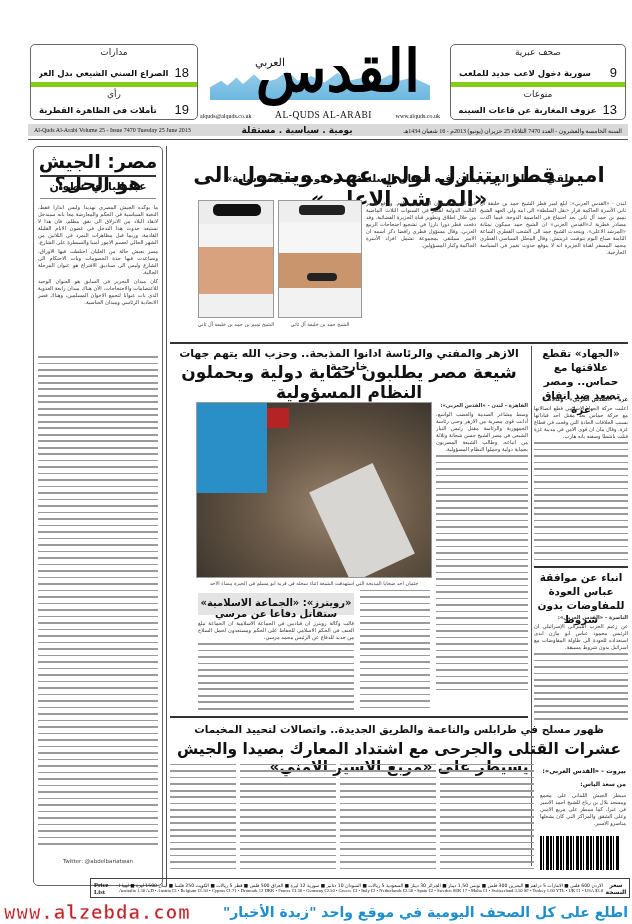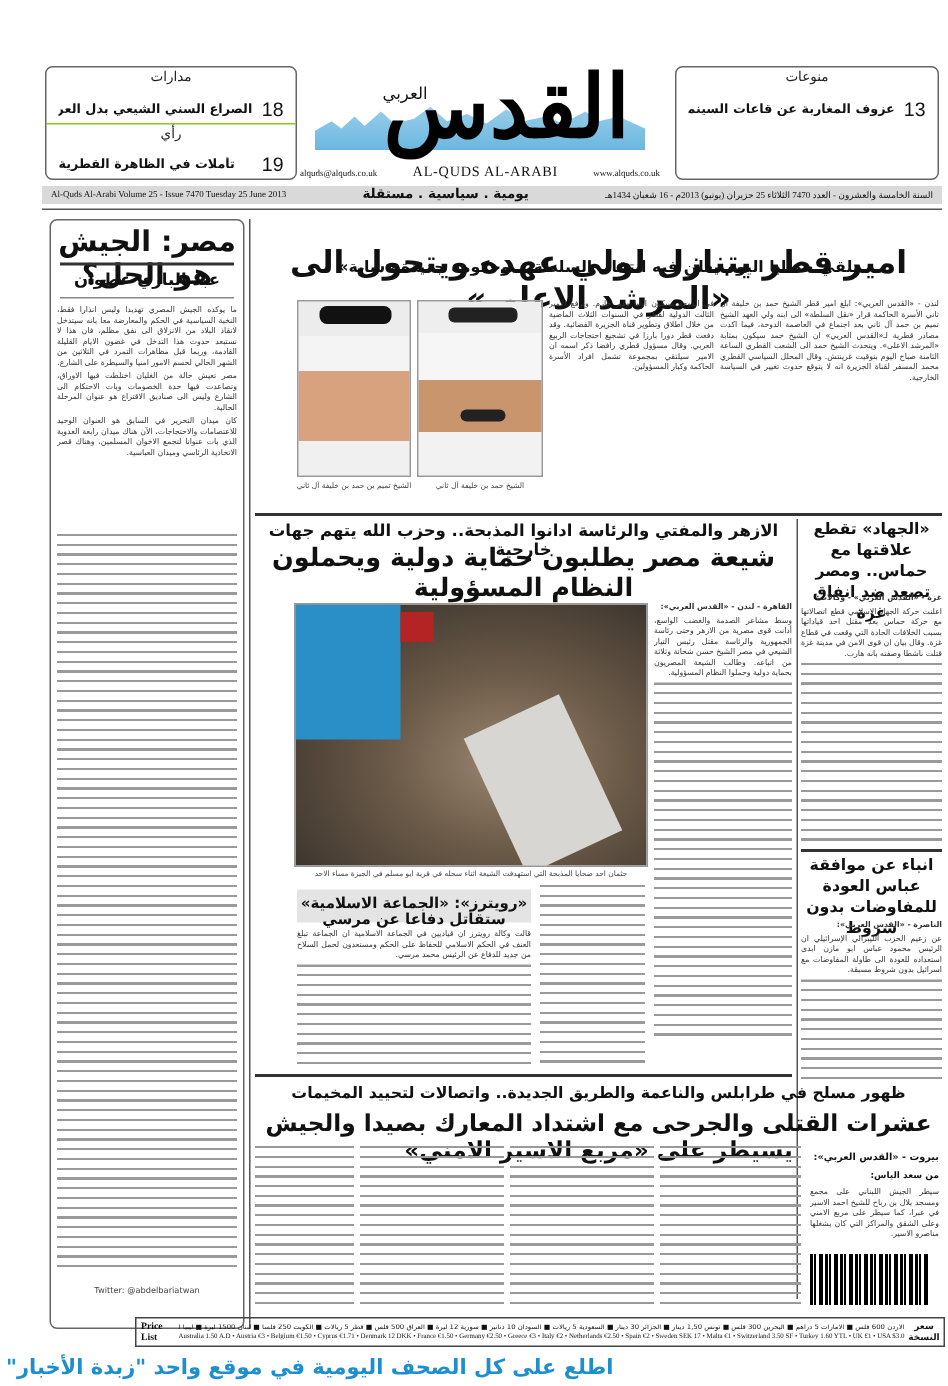--- a/index.html
+++ b/index.html
@@ -1,20 +1,20 @@
 <!DOCTYPE html>
 <html><head>
 <meta charset="utf-8">
 <style>
   * { box-sizing: border-box; margin: 0; padding: 0; }
   body { width: 632px; height: 924px; background: #fff; font-family: "DejaVu Sans", sans-serif; color: #111; position: relative; overflow: hidden; }
   .abs { position: absolute; }
   .teaser { position: absolute; border: 1.5px solid #666; border-radius: 5px; background: #fff; }
   .teaser .cell { height: 50%; display: flex; flex-direction: column; justify-content: space-between; padding: 2px 8px; direction: rtl; }
-  .teaser .cell + .cell { border-top: 1px solid #84cc16; }
+  .teaser .cell + .cell { border-top: 5px solid #84cc16; }
   .teaser .sec { font-size: 9px; text-align: center; color: #222; }
   .teaser .row { display: flex; align-items: center; justify-content: space-between; gap: 6px; }
   .teaser .hl { font-size: 8.5px; font-weight: bold; white-space: nowrap; overflow: hidden; }
   .teaser .pg { font-size: 13px; font-family: "Liberation Sans", sans-serif; }
   .masthead { left: 200px; top: 40px; width: 240px; height: 80px; }
   .masthead .skyline { position: absolute; left: 10px; top: 28px; width: 220px; height: 32px; background: linear-gradient(180deg,#9fd0ea,#6bb7e0); clip-path: polygon(0 60%,5% 40%,8% 55%,12% 30%,15% 50%,20% 20%,24% 45%,30% 35%,35% 10%,40% 40%,46% 25%,52% 45%,58% 15%,63% 40%,70% 30%,75% 45%,82% 20%,86% 40%,92% 30%,100% 55%,100% 100%,0 100%); }
   .masthead .logo { position: absolute; right: 20px; top: 2px; font-family: "DejaVu Serif", serif; font-size: 58px; font-weight: bold; direction: rtl; line-height: 1; color: #000; }
   .masthead .logo-sub { position: absolute; left: 55px; top: 16px; font-size: 11px; font-family: Liberation Sans, sans-serif; direction: rtl; }
   .masthead .latin { position: absolute; left: 0; right: 0; bottom: 0; display: flex; justify-content: space-between; align-items: baseline; font-size: 6px; font-family: "Liberation Serif", serif; }
   .masthead .latin .name { font-size: 9.5px; letter-spacing: 0.5px; }
@@ -33,20 +33,27 @@
   .pricebox { left: 90px; top: 878px; width: 540px; height: 20px; border: 1px solid #444; font-size: 5px; font-family: "Liberation Serif", serif; display: flex; align-items: center; }
   .promo { left: 0; top: 900px; width: 632px; height: 24px; display: flex; justify-content: space-between; align-items: center; padding: 0 4px; }
   .promo .url { font-family: "DejaVu Sans Mono", monospace; font-size: 19px; font-weight: bold; color: #c1272d; letter-spacing: 1px; -webkit-text-stroke: 0.5px #fff; }
   .promo .msg { font-size: 14px; font-weight: bold; color: #1e8ecf; direction: rtl; }
   .barcode { position: absolute; background: repeating-linear-gradient(90deg,#000 0 2px,#fff 2px 3px,#000 3px 4px,#fff 4px 6px,#000 6px 9px,#fff 9px 10px); }
 </style>
 </head>
 <body>
 
 <div class="teaser" style="left:450px;top:44px;width:176px;height:76px;">
+  <div class="cell">
+    <div class="sec">صحف عبرية</div>
+    <div class="row">
+      <span class="pg">9</span>
+      <span class="hl">سورية دخول لاعب جديد للملعب</span>
+    </div>
+  </div>
   <div class="cell">
     <div class="sec">منوعات</div>
     <div class="row">
       <span class="pg">13</span>
       <span class="hl">عزوف المغاربة عن قاعات السينما</span>
     </div>
   </div>
 </div>
 
 <div class="teaser" style="left:30px;top:44px;width:168px;height:76px;">
@@ -175,14 +182,15 @@
 <div class="abs pricebox">
   <div style="width:28px;padding-left:3px;font-weight:bold;font-size:6.5px;line-height:7px;">Price List</div>
   <div style="flex:1;overflow:hidden;">
     <div style="white-space:nowrap;direction:rtl;font-family:'DejaVu Sans',sans-serif;font-size:4.6px;">الاردن 600 فلس ■ الامارات 5 دراهم ■ البحرين 300 فلس ■ تونس 1,50 دينار ■ الجزائر 30 دينار ■ السعودية 5 ريالات ■ السودان 10 دنانير ■ سورية 12 ليرة ■ العراق 500 فلس ■ قطر 5 ريالات ■ الكويت 250 فلسا ■ لبنان 1500 ليرة ■ ليبيا 500 درهم ■ مصر 1 جنيه ■ المغرب 6 دراهم ■ اليمن 50 ريالا</div>
     <div style="white-space:nowrap;font-size:4.6px;">Australia 1.50 A.D • Austria €3 • Belgium €1.50 • Cyprus €1.71 • Denmark 12 DKK • France €1.50 • Germany €2.50 • Greece €3 • Italy €2 • Netherlands €2.50 • Spain €2 • Sweden SEK 17 • Malta €1 • Switzerland 3.50 SF • Turkey 1.60 YTL • UK £1 • USA $3.00 • Canada $3.50</div>
   </div>
   <div style="width:26px;font-size:6px;font-weight:bold;direction:rtl;text-align:center;font-family:'DejaVu Sans',sans-serif;">سعر النسخة</div>
 </div>
 
 <div class="abs promo">
+  <span class="url">www.alzebda.com</span>
   <span class="msg">اطلع على كل الصحف اليومية في موقع واحد "زبدة الأخبار"</span>
 </div>
 
 </body></html>

